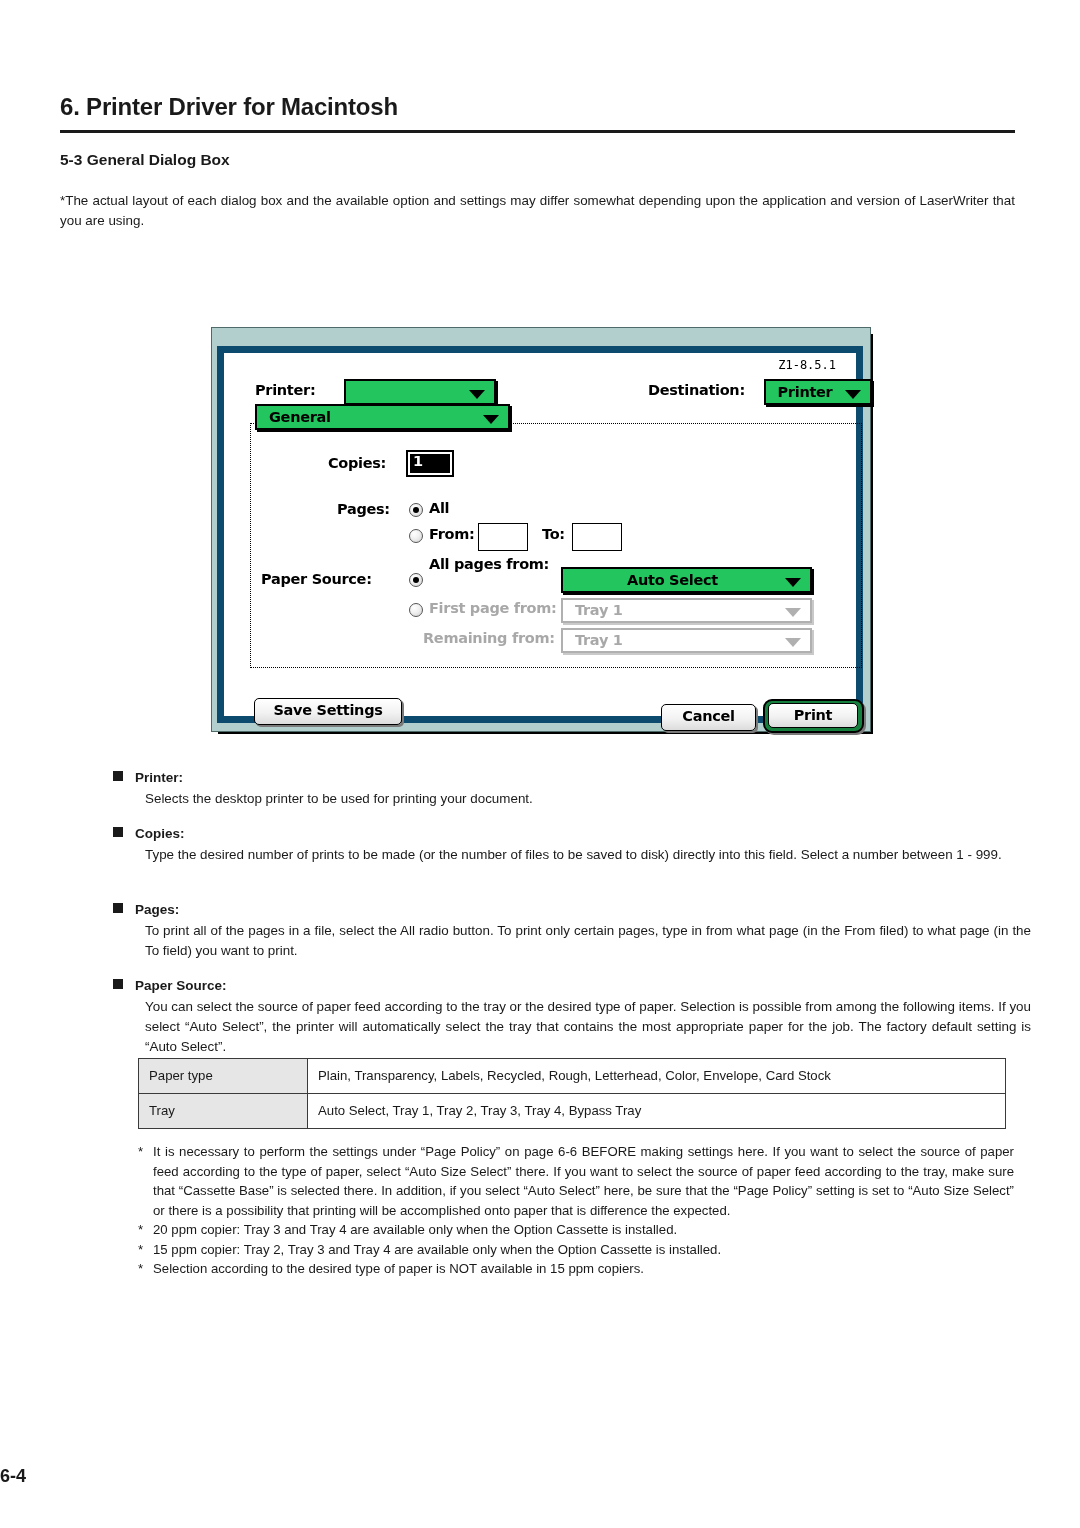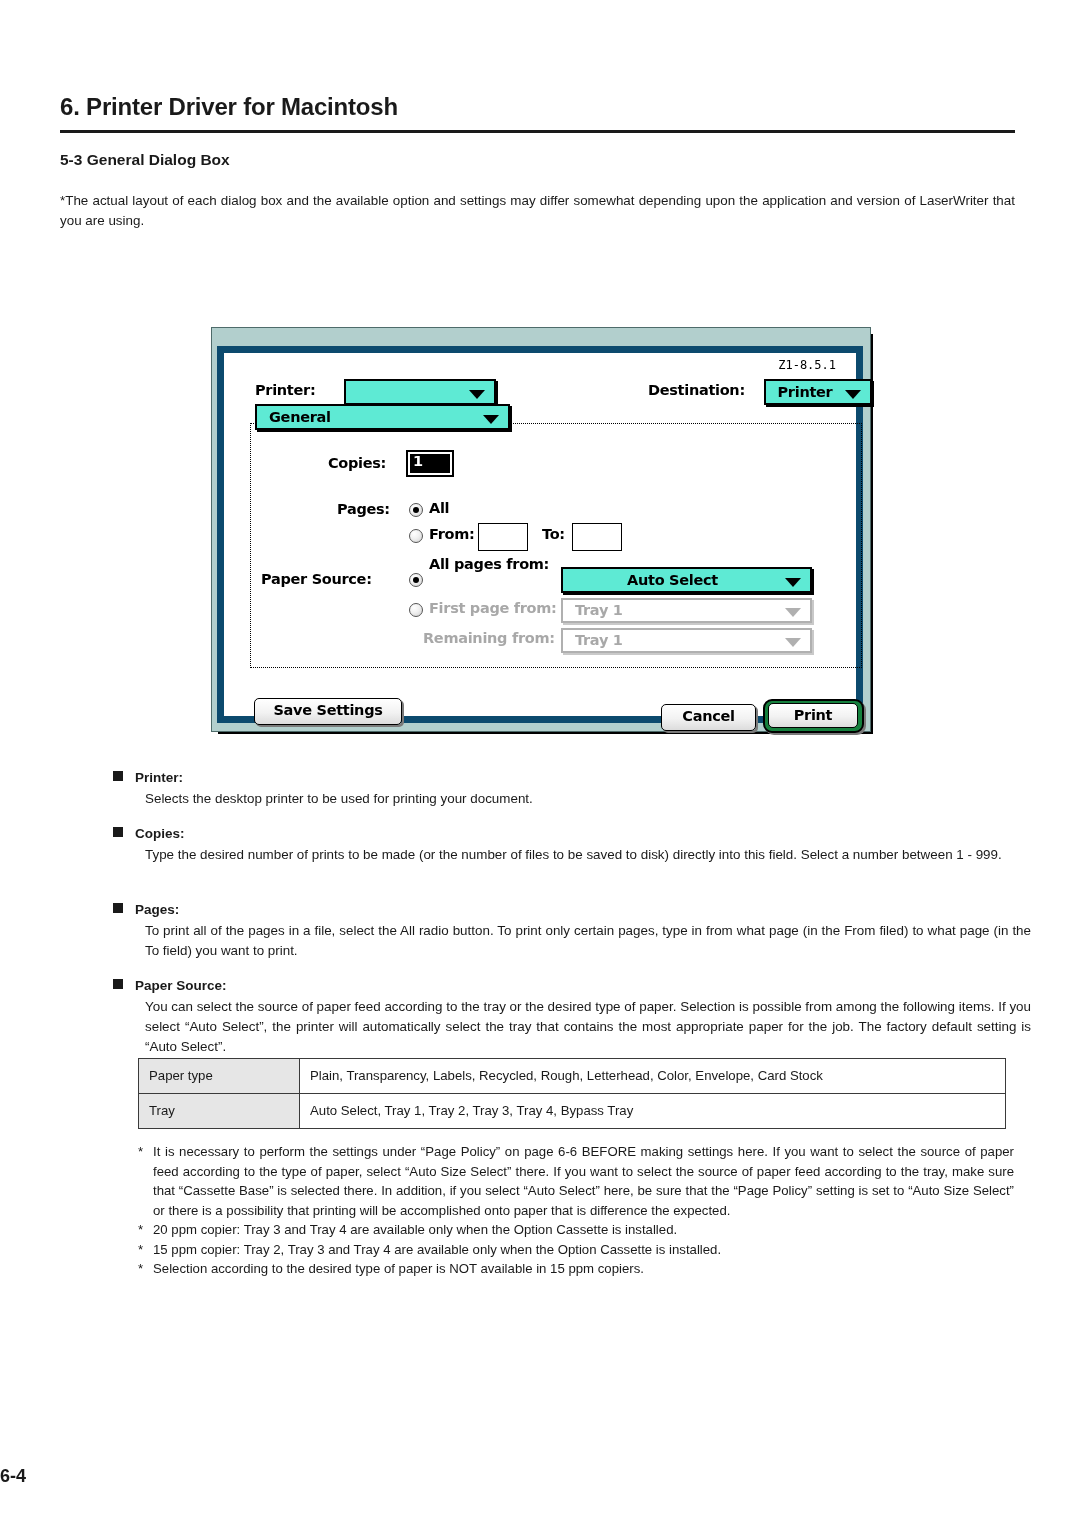--- a/index.html
+++ b/index.html
@@ -118,21 +118,21 @@
     height: 26px;
   }
   .lbl-printer {
     position: absolute;
     left: 11px;
     top: 3px;
   }
   .popup {
     position: relative;
     display: inline-block;
-    background: #5eead4;
+    background: #22c55e;
     border: 2px solid #000000;
     box-shadow: 2px 2px 0 0 #000000;
     box-sizing: border-box;
     height: 26px;
   }
   .popup .pv {
     position: absolute;
     left: 12px;
     top: 3px;
     white-space: nowrap;
@@ -371,21 +371,21 @@
   .opt-table {
     position: absolute;
     left: 138px;
     top: 1058px;
     width: 868px;
     border-collapse: collapse;
     font-size: 13.2px;
   }
   .opt-table td {
     border: 1.5px solid #3a3a3a;
-    padding: 7px 10px 7px 10px;
+    padding: 7px 18px 7px 10px;
     vertical-align: top;
     line-height: 20px;
   }
   .opt-table td.k {
     width: 140px;
     background: #e6e6e6;
   }
 
   
   .footnotes {

